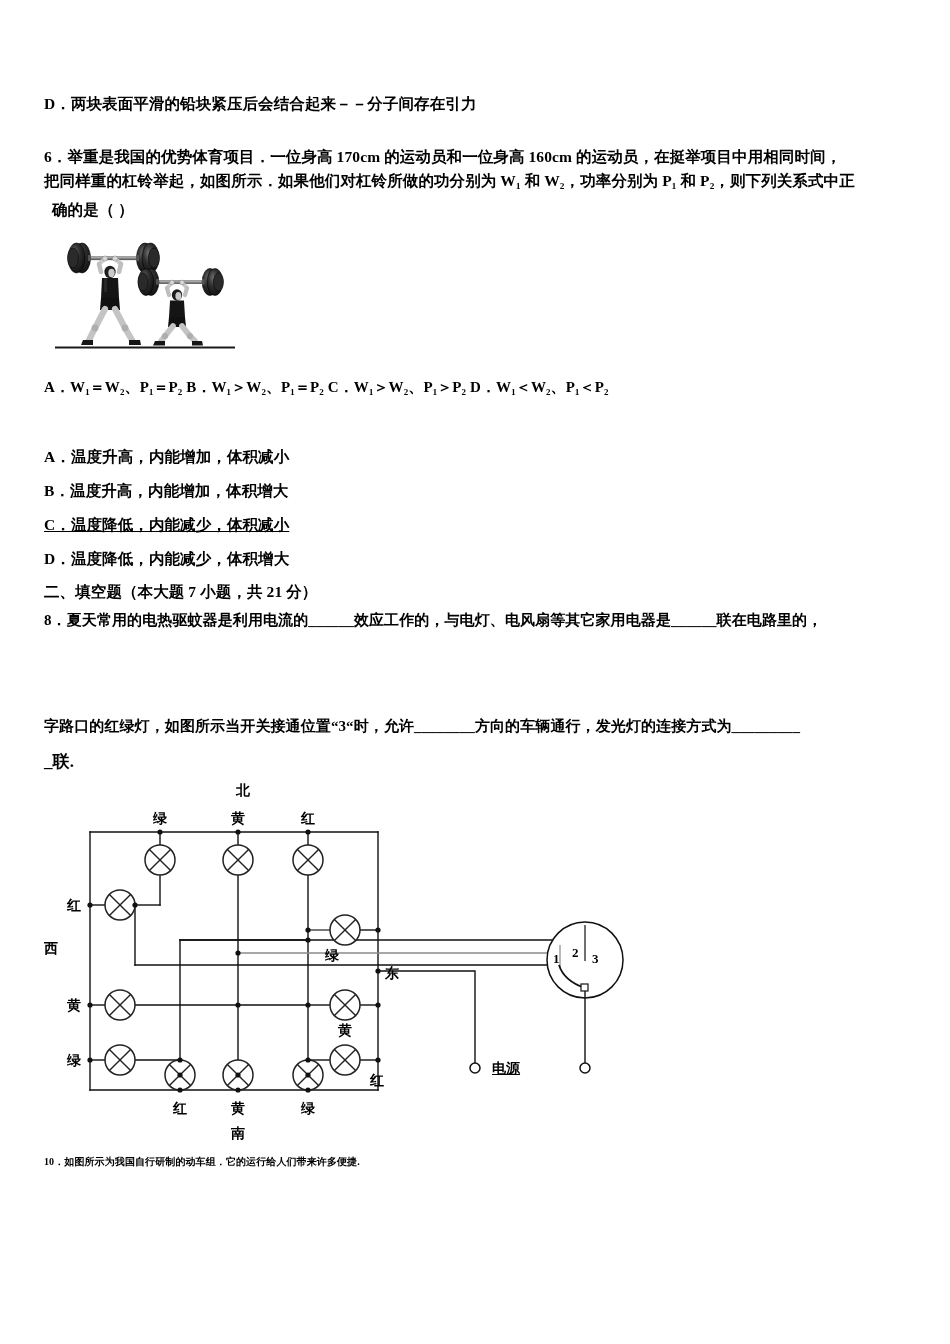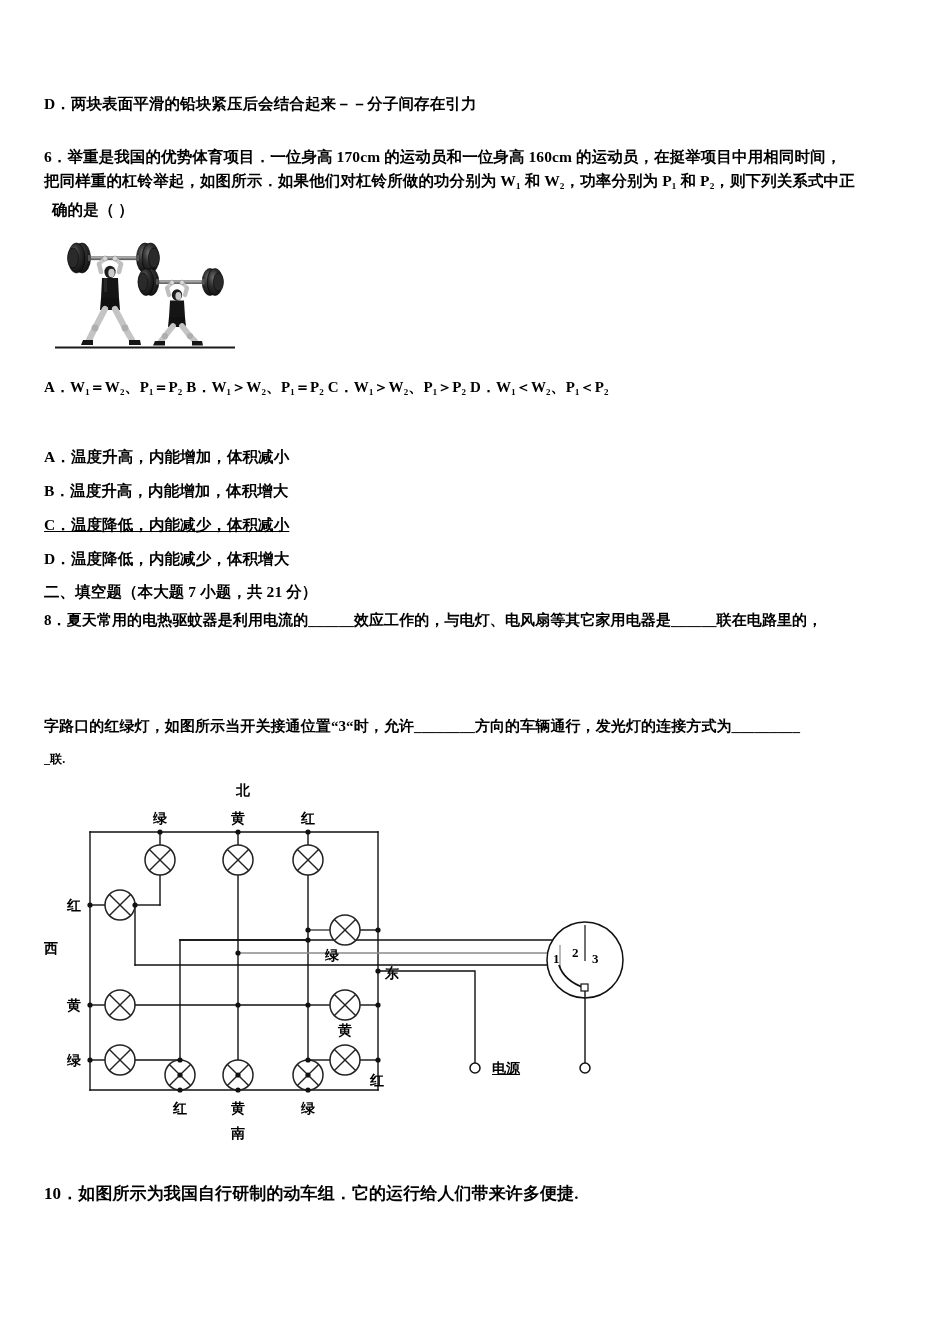--- a/index.html
+++ b/index.html
@@ -166,21 +166,21 @@
   <div class="ln" style="left:44px; top:448px;">A．温度升高，内能增加，体积减小</div>
   <div class="ln" style="left:44px; top:482px;">B．温度升高，内能增加，体积增大</div>
   <div class="ln" style="left:44px; top:516px;text-decoration:underline;">C．温度降低，内能减少，体积减小</div>
   <div class="ln" style="left:44px; top:550px;">D．温度降低，内能减少，体积增大</div>
 
   <div class="ln" style="left:44px; top:583px;">二、填空题（本大题 7 小题，共 21 分）</div>
 
   <div class="ln" style="left:44px; top:611px; font-size:15px;">8．夏天常用的电热驱蚊器是利用电流的______效应工作的，与电灯、电风扇等其它家用电器是______联在电路里的，</div>
 
   <div class="ln" style="left:44px; top:717px; font-size:15px;">字路口的红绿灯，如图所示当开关接通位置“3“时，允许________方向的车辆通行，发光灯的连接方式为_________</div>
-  <div class="ln" style="left:44px; top:752px; font-size:12px;">_联.</div>
+  <div class="ln" style="left:44px; top:752px; font-size:17px;">_联.</div>
 
   <div class="circuit">
     <svg width="640" height="370" viewBox="0 0 640 370">
       <defs>
         <g id="lampSym">
           <circle cx="0" cy="0" r="15" fill="#ffffff" stroke="#222" stroke-width="1.5"></circle>
           <line x1="-10.6" y1="-10.6" x2="10.6" y2="10.6" stroke="#222" stroke-width="1.4"></line>
           <line x1="-10.6" y1="10.6" x2="10.6" y2="-10.6" stroke="#222" stroke-width="1.4"></line>
         </g>
       </defs>
@@ -338,15 +338,15 @@
     <div class="cklabel" style="left:261px; top:325px;">绿</div>
     <div class="cklabel" style="left:191px; top:350px;">南</div>
 
     <div class="cklabel" style="left:513px; top:176px; font-size:13px;">1</div>
     <div class="cklabel" style="left:532px; top:170px; font-size:13px;">2</div>
     <div class="cklabel" style="left:552px; top:176px; font-size:13px;">3</div>
 
     <div class="cklabel" style="left:452px; top:285px;text-decoration:underline;">电源</div>
   </div>
 
-  <div class="ln" style="left:44px; top:1184px; font-size:17px;">10．如图所示为我国自行研制的动车组．它的运行给人们带来许多便捷.</div>
+  <div class="ln" style="left:44px; top:1156px; font-size:10px;">10．如图所示为我国自行研制的动车组．它的运行给人们带来许多便捷.</div>
 
 </div>
 
 </body></html>

